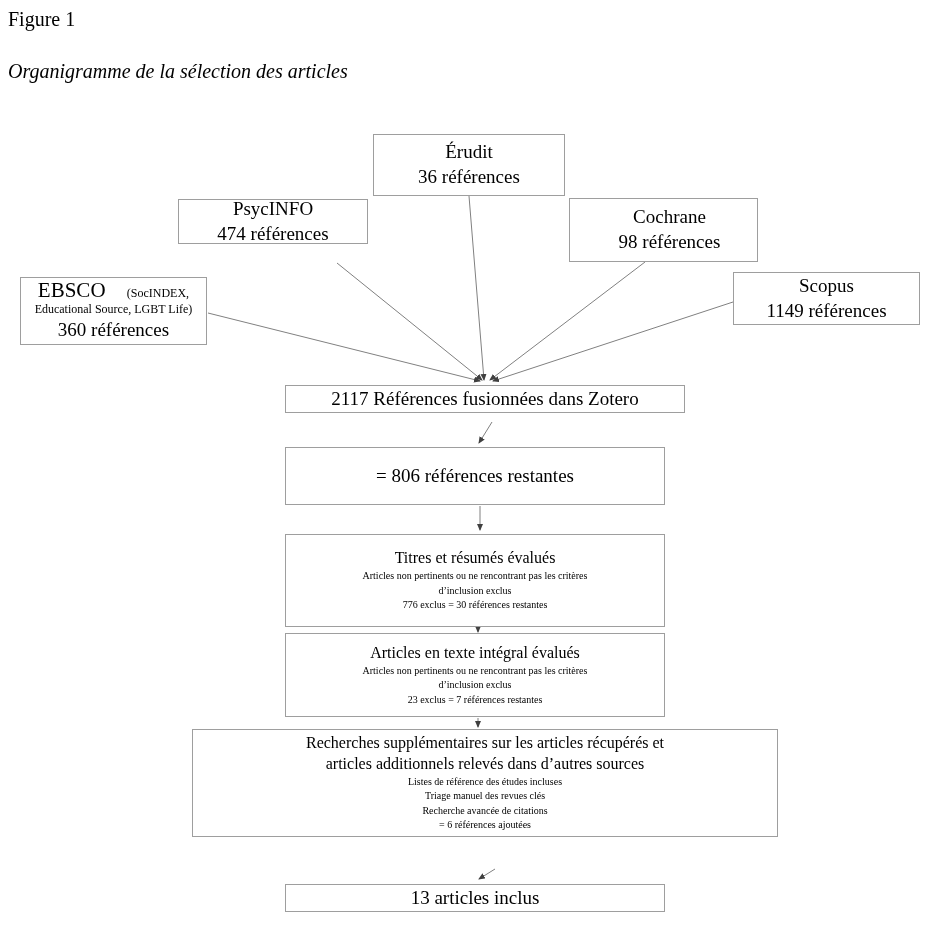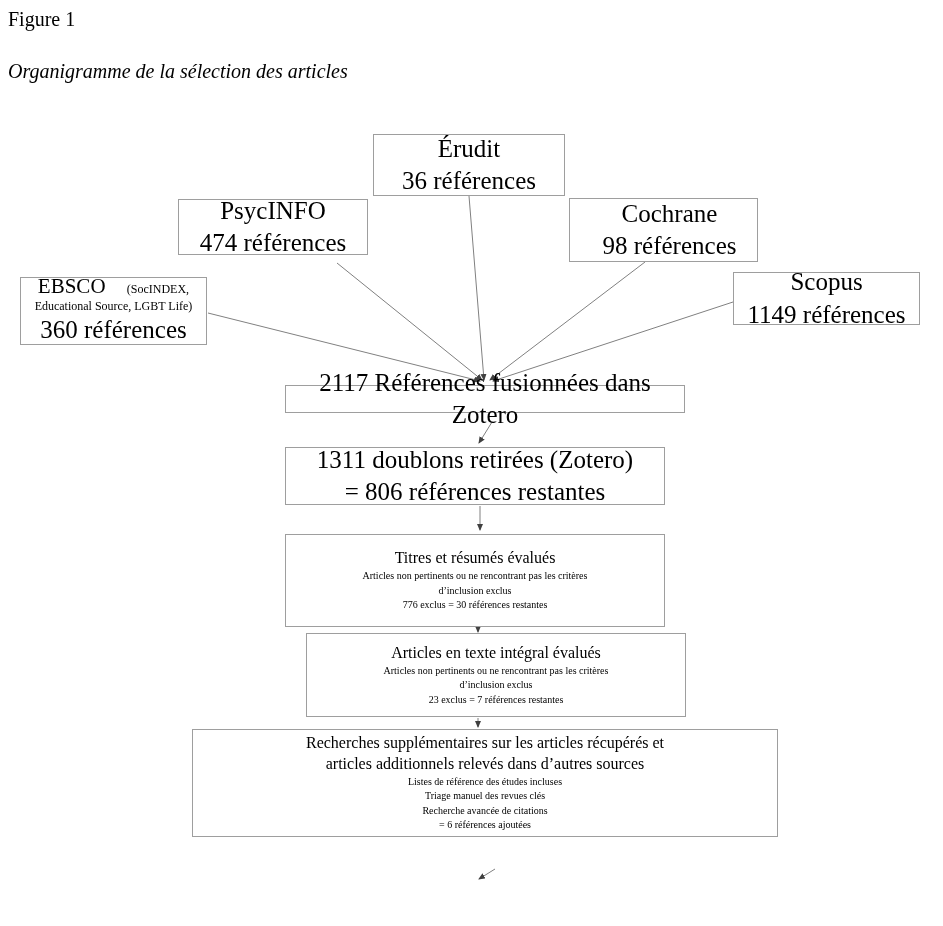--- a/index.html
+++ b/index.html
@@ -44,21 +44,21 @@
     background: #ffffff;
     display: flex;
     flex-direction: column;
     justify-content: center;
     align-items: center;
     text-align: center;
     box-sizing: border-box;
     line-height: 1.3;
   }
   .box .big {
-    font-size: 25px;
+    font-size: 19px;
   }
   .box .heading {
     font-size: 16px;
   }
   .box .small {
     font-size: 10px;
     line-height: 1.45;
   }
   .box .tiny {
     font-size: 12px;
@@ -66,28 +66,28 @@
   .ebsco-line1 {
     font-size: 21px;
     line-height: 1.1;
   }
   .ebsco-line1 .tiny {
     font-size: 12px;
     padding-left: 16px;
   }
   
   .box-erudit        { left: 373px; top: 134px; width: 192px; height: 62px; }
-  .box-psycinfo      { left: 178px; top: 199px; width: 190px; height: 56px; }
+  .box-psycinfo      { left: 178px; top: 199px; width: 190px; height: 45px; }
   .box-cochrane      { left: 569px; top: 198px; width: 189px; height: 64px; padding-left: 12px; }
   .box-ebsco         { left: 20px;  top: 277px; width: 187px; height: 68px; }
   .box-scopus        { left: 733px; top: 272px; width: 187px; height: 53px; }
   .box-merged        { left: 285px; top: 385px; width: 400px; height: 28px; }
   .box-duplicates    { left: 285px; top: 447px; width: 380px; height: 58px; }
   .box-titles        { left: 285px; top: 534px; width: 380px; height: 93px; padding: 2px 4px; }
-  .box-fulltext      { left: 285px; top: 633px; width: 380px; height: 84px; padding: 2px 4px; margin-left: 21px; }
+  .box-fulltext      { left: 285px; top: 633px; width: 380px; height: 84px; padding: 2px 4px; }
   .box-supplementary { left: 192px; top: 729px; width: 586px; height: 108px; padding: 2px 6px; }
   .box-included      { left: 285px; top: 884px; width: 380px; height: 28px; }
 </style>
 </head>
 <body>
 
 <div class="page">
 
   <div class="figure-label">Figure 1</div>
   <div class="figure-caption">Organigramme de la sélection des articles</div>
@@ -136,21 +136,20 @@
   <div class="box box-scopus">
     <div class="big">Scopus</div>
     <div class="big">1149 références</div>
   </div>
 
   <div class="box box-merged">
     <div class="big">2117 Références fusionnées dans Zotero</div>
   </div>
 
   <div class="box box-duplicates">
-    <div class="big">1311 doublons retirées (Zotero)</div>
     <div class="big">= 806 références restantes</div>
   </div>
 
   <div class="box box-titles">
     <div class="heading">Titres et résumés évalués</div>
     <div class="small">Articles non pertinents ou ne rencontrant pas les critères</div>
     <div class="small">d’inclusion exclus</div>
     <div class="small">776 exclus = 30 références restantes</div>
   </div>
 
@@ -163,14 +162,17 @@
 
   <div class="box box-supplementary">
     <div class="heading">Recherches supplémentaires sur les articles récupérés et</div>
     <div class="heading">articles additionnels relevés dans d’autres sources</div>
     <div class="small">Listes de référence des études incluses</div>
     <div class="small">Triage manuel des revues clés</div>
     <div class="small">Recherche avancée de citations</div>
     <div class="small">= 6 références ajoutées</div>
   </div>
 
+  <div class="box box-included">
+    <div class="big">13 articles inclus</div>
+  </div>
 
 </div>
 
 </body></html>

